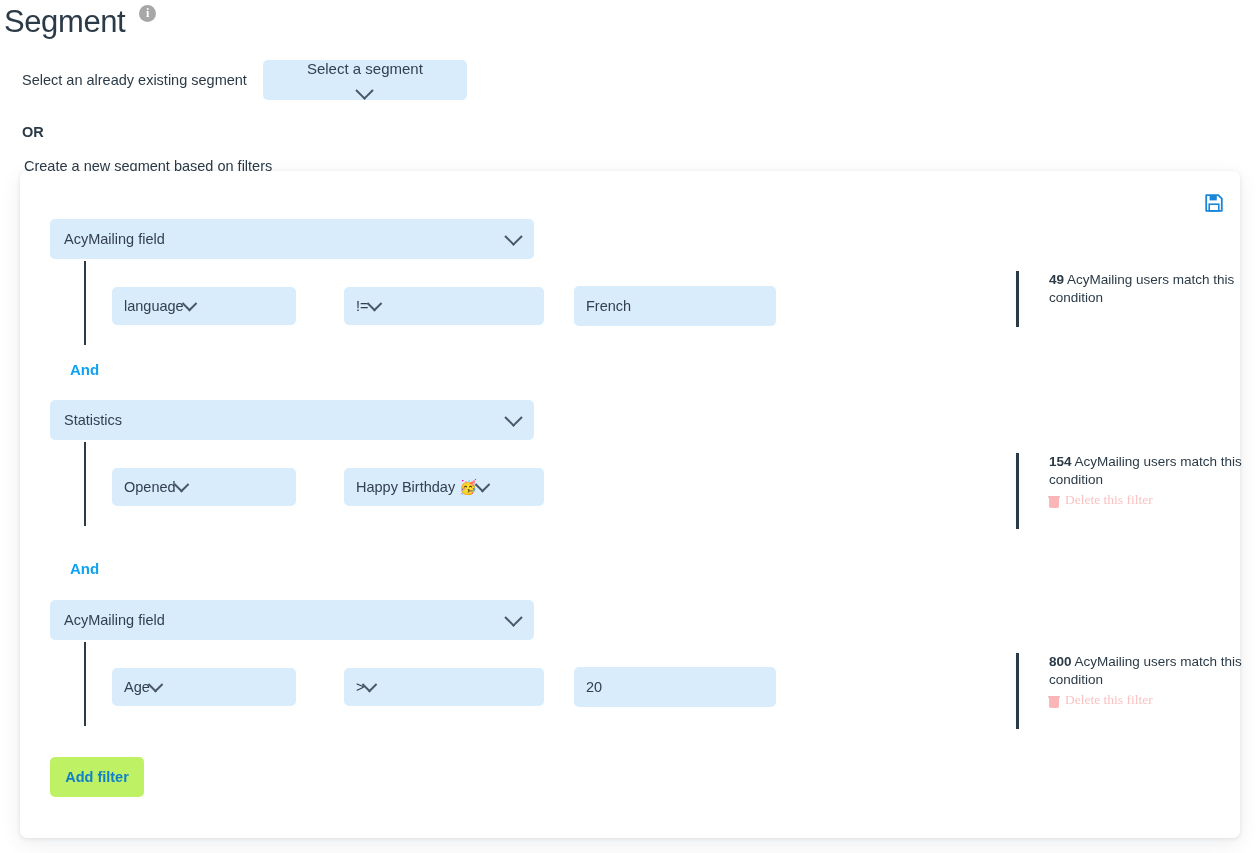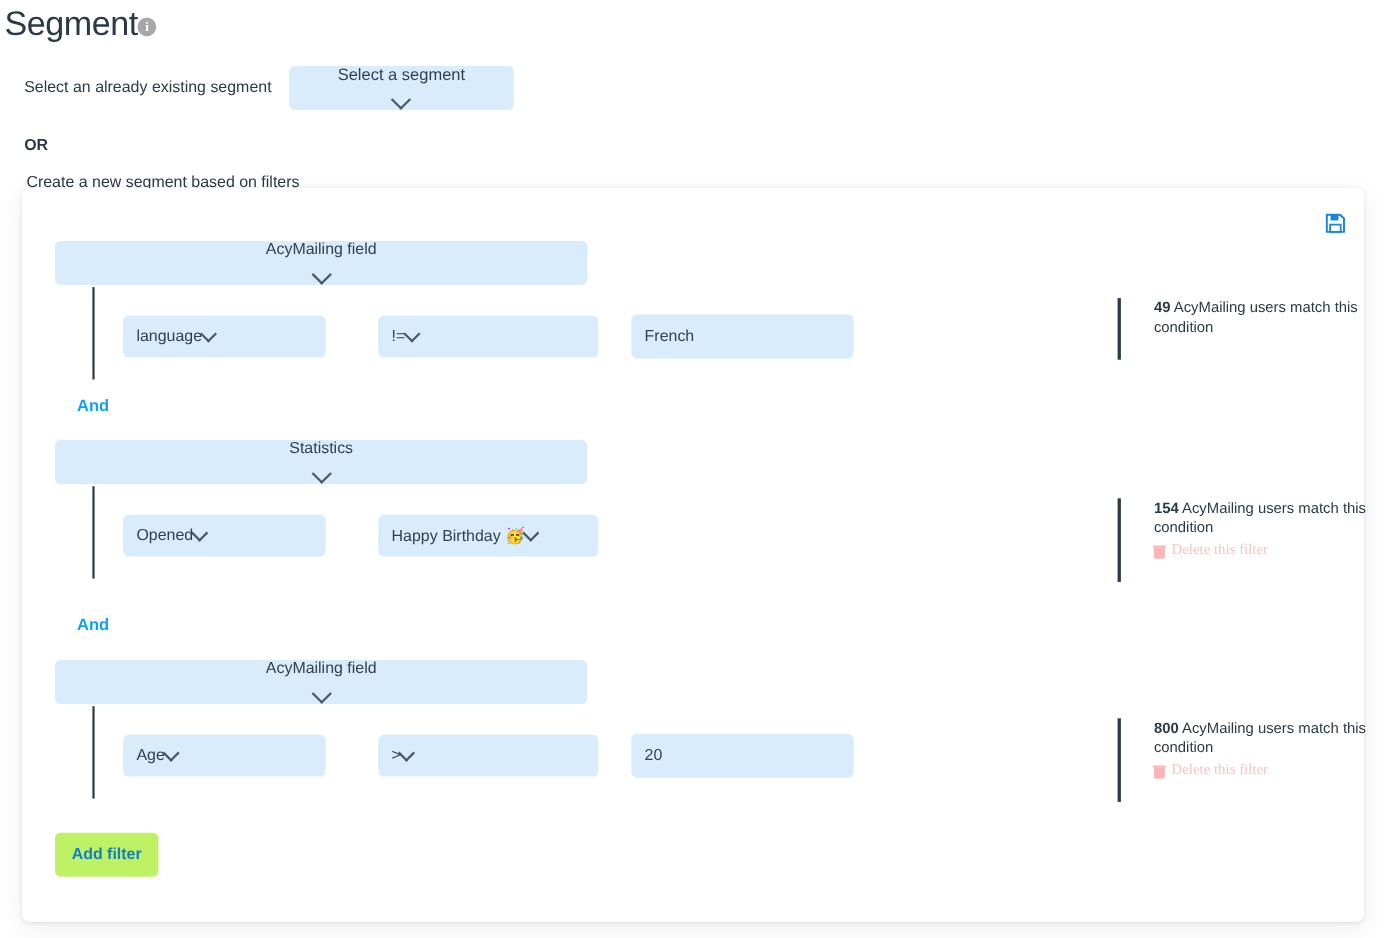--- a/index.html
+++ b/index.html
@@ -13,21 +13,22 @@
     background: #ffffff;
     font-family: "Liberation Sans", sans-serif;
     color: #2b3a47;
     overflow: hidden;
     position: relative;
   }
 
   
   .page-head {
     display: flex;
-    align-items: center;
+    align-items: flex-start;
+    gap: 14px;
     padding: 0 0 0 4px;
     height: 44px;
   }
   .page-title {
     font-size: 31px;
     font-weight: 400;
     letter-spacing: -0.4px;
     color: #2b3a47;
     line-height: 44px;
     margin: 0;
@@ -131,21 +132,20 @@
     background: #d8ecfb;
     border-radius: 5px;
     display: flex;
     align-items: center;
     justify-content: space-between;
     padding: 0 14px;
     box-sizing: border-box;
     font-size: 14.5px;
     color: #33414f;
     cursor: pointer;
-    flex-direction: column;
   }
 
   .sub-row {
     position: absolute;
     display: flex;
     align-items: center;
   }
   .vline {
     position: absolute;
     left: 64px;

